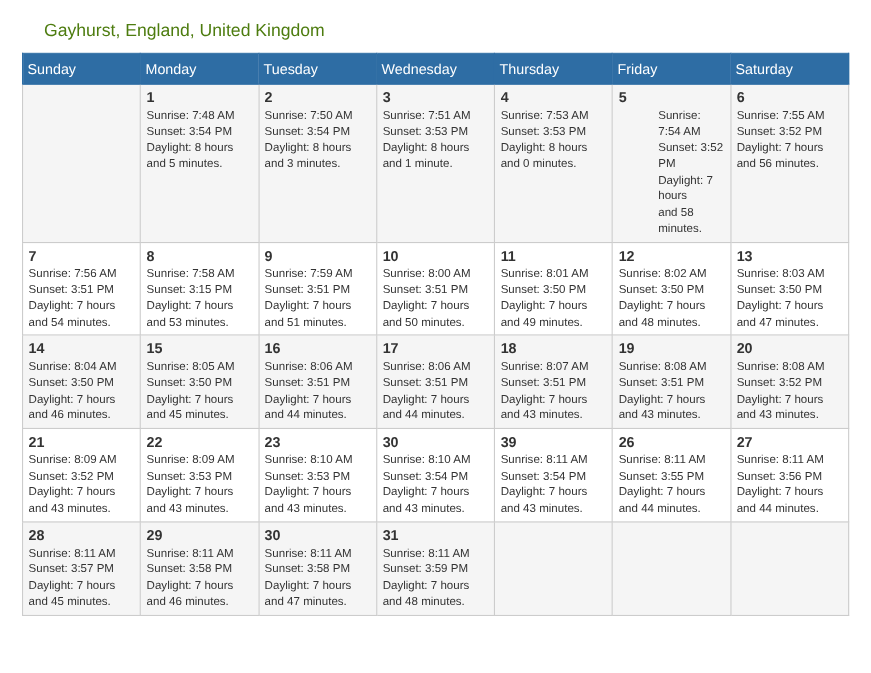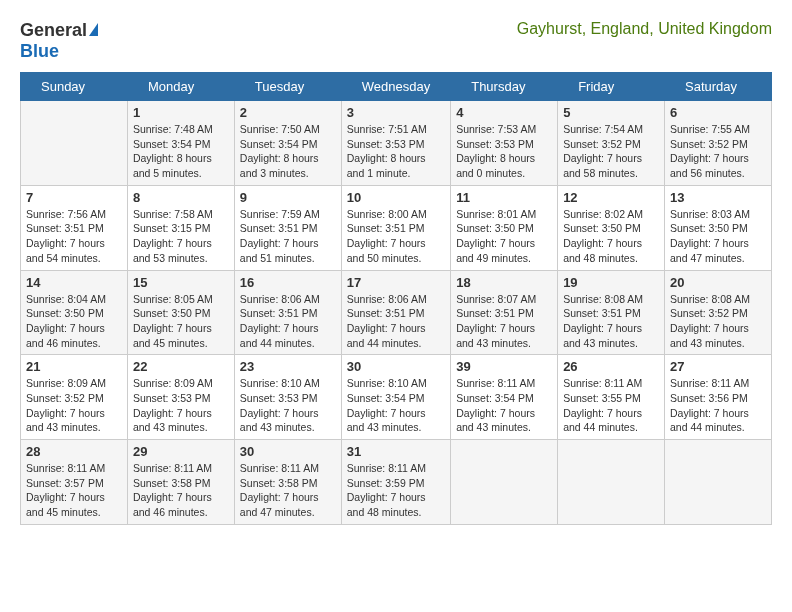--- a/index.html
+++ b/index.html
@@ -39,21 +39,21 @@
       margin-left: 20px;
     }
     table {
       width: 100%;
       border-collapse: collapse;
       font-size: 11px;
     }
     thead tr th {
       background-color: #2e6da4;
       color: #fff;
-      padding: 6px 20px;
+      padding: 6px 4px;
       text-align: left;
       font-size: 13px;
       font-weight: normal;
       border: 1px solid #2e6da4;
     }
     tbody tr td {
       vertical-align: top;
       padding: 4px 5px;
       border: 1px solid #ccc;
       height: 80px;
@@ -78,27 +78,20 @@
       color: #333;
     }
     .empty-cell {
       background-color: #f5f5f5;
     }
   </style>
 </head>
 <body>
 
 <div class="header">
-  <div class="logo">
-    <div class="logo-line">
-      <span style="font-size:18px;font-weight:bold;color:#333;">General</span>
-      <span style="display:inline-block;width:0;height:0;border-left:9px solid transparent;border-bottom:13px solid #1a6bb5;margin-left:2px;margin-bottom:2px;"></span>
-    </div>
-    <span style="font-size:18px;font-weight:bold;color:#1a6bb5;">Blue</span>
-  </div>
   <div class="title-area">
     <div class="location">Gayhurst, England, United Kingdom</div>
   </div>
 </div>
 
 <table>
   <thead>
     <tr>
     <th>Sunday</th>
         <th>Monday</th>
@@ -135,21 +128,21 @@
         </td>
         <td>
           <span class="day-number">4</span>
           <div class="day-info" style="white-space: pre-line;">Sunrise: 7:53 AM
 Sunset: 3:53 PM
 Daylight: 8 hours
 and 0 minutes.</div>
         </td>
         <td>
           <span class="day-number">5</span>
-          <div class="day-info" style="white-space: pre-line;">Sunrise: 7:54 AM
+          <div class="day-info" style="white-space: pre-line; margin-left: 36px;">Sunrise: 7:54 AM
 Sunset: 3:52 PM
 Daylight: 7 hours
 and 58 minutes.</div>
         </td>
         <td>
           <span class="day-number">6</span>
           <div class="day-info" style="white-space: pre-line;">Sunrise: 7:55 AM
 Sunset: 3:52 PM
 Daylight: 7 hours
 and 56 minutes.</div>

